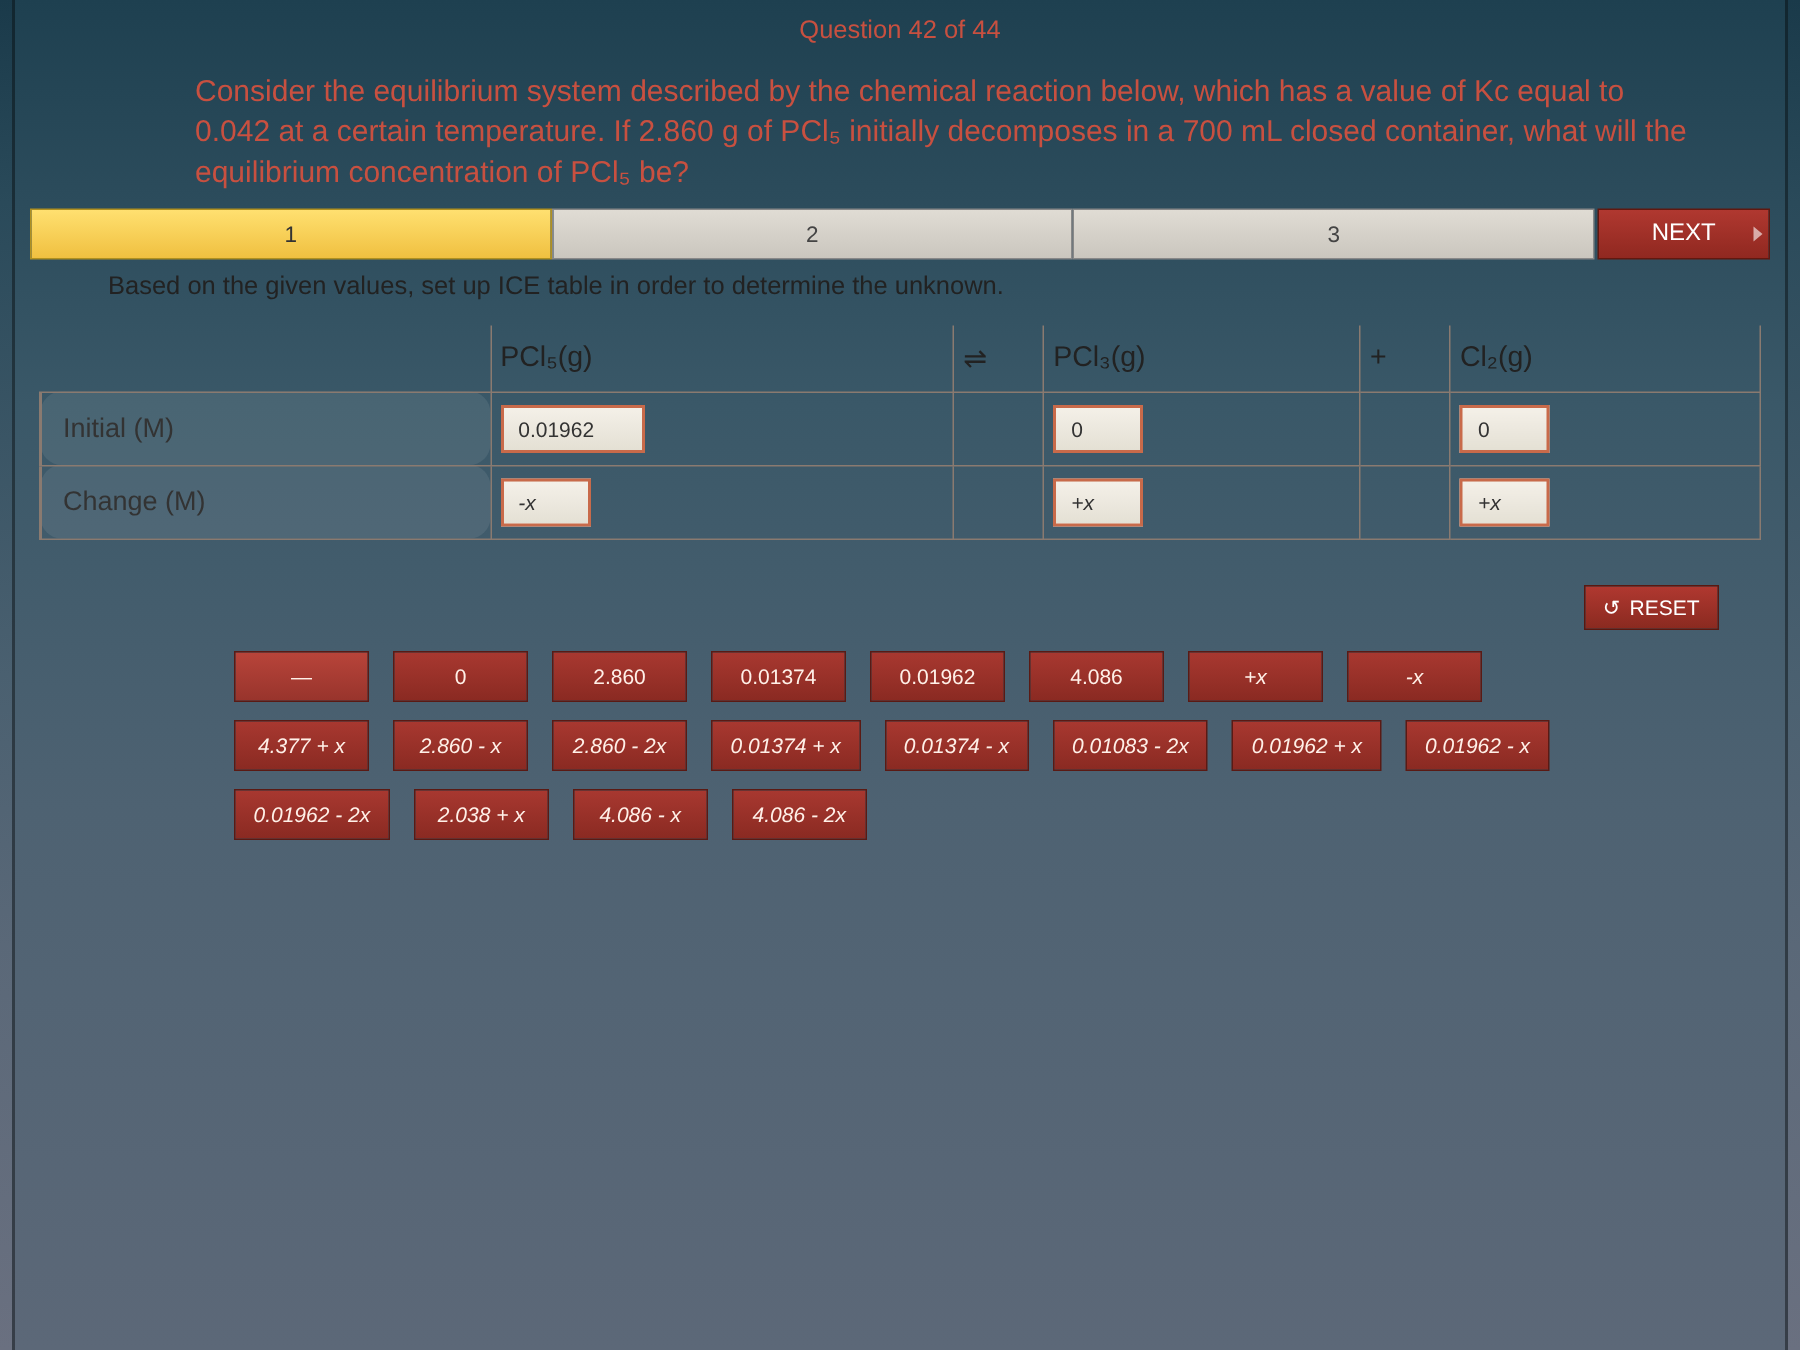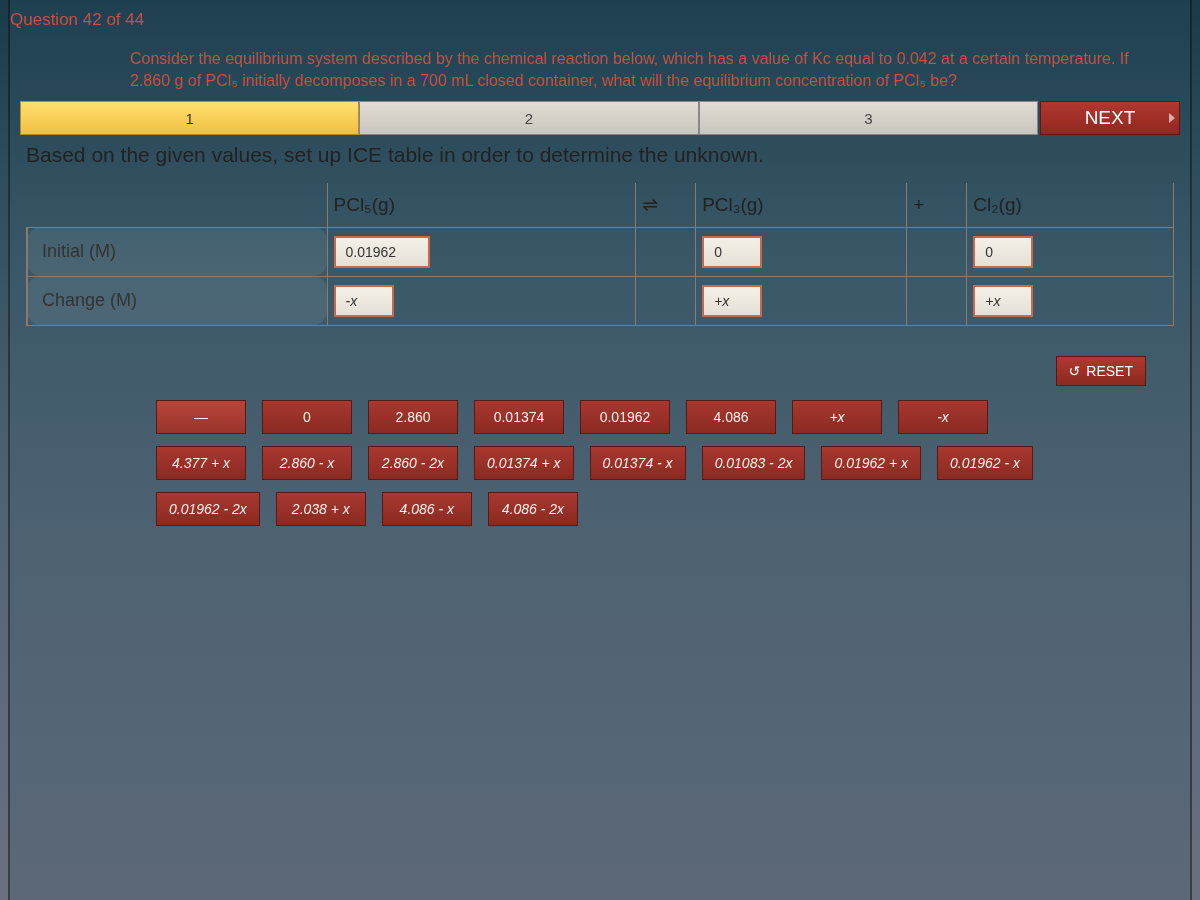--- a/index.html
+++ b/index.html
@@ -12,28 +12,28 @@
   }
   .screen {
     position: absolute;
     top: 0; left: 8px; right: 8px; bottom: 0;
     background: linear-gradient(180deg, #1e4050 0%, #3a5868 30%, #4e6272 60%, #5c6878 100%);
     border-left: 2px solid rgba(0,0,0,0.4);
     border-right: 2px solid rgba(0,0,0,0.4);
     padding: 0 0 0 0;
   }
   .question-num {
-    text-align: left;
+    text-align: center;
     color: #c85040;
     font-size: 17px;
     padding: 10px 0 18px 0;
   }
   .prompt {
     color: #c85040;
-    font-size: 16px;
+    font-size: 20px;
     line-height: 1.35;
     padding: 0 56px 10px 120px;
   }
   .equation {
     text-align: center;
     color: #222;
     font-size: 20px;
     padding: 8px 0 20px 0;
   }
   .stepbar {
@@ -49,39 +49,40 @@
     color: #444;
     display:flex; align-items:center; justify-content:center;
     font-size:15px;
   }
   .step.active {
     background: linear-gradient(180deg,#ffe070,#f0c040);
     border-color:#b09020;
     color:#333;
   }
   .next-chip {
-    width: 140px;
+    width: 115px;
     background: linear-gradient(180deg,#b03830,#902820);
     color:#fff;
     display:flex;align-items:center;justify-content:center;
-    font-size:19px;
+    font-size:16px;
     border:1px solid #601810;
     margin-left:2px;
     position: relative;
   }
   .next-chip::after{
     content:"";
     position:absolute; right:4px; top:50%; transform:translateY(-50%);
     border-left:6px solid rgba(255,255,255,0.6);
     border-top:5px solid transparent;
     border-bottom:5px solid transparent;
   }
   .instruction {
-    color:#222; font-size:21px;
+    color:#222; font-size:17px;
     padding: 0 16px 16px 16px;
+    margin-left: 46px;
   }
   
   .ice {
     margin: 0 16px 24px 16px;
     border-collapse: collapse;
     width: calc(100% - 32px);
   }
   .ice td, .ice th {
     border: 1px solid #8a7a70;
     padding: 8px 6px;

